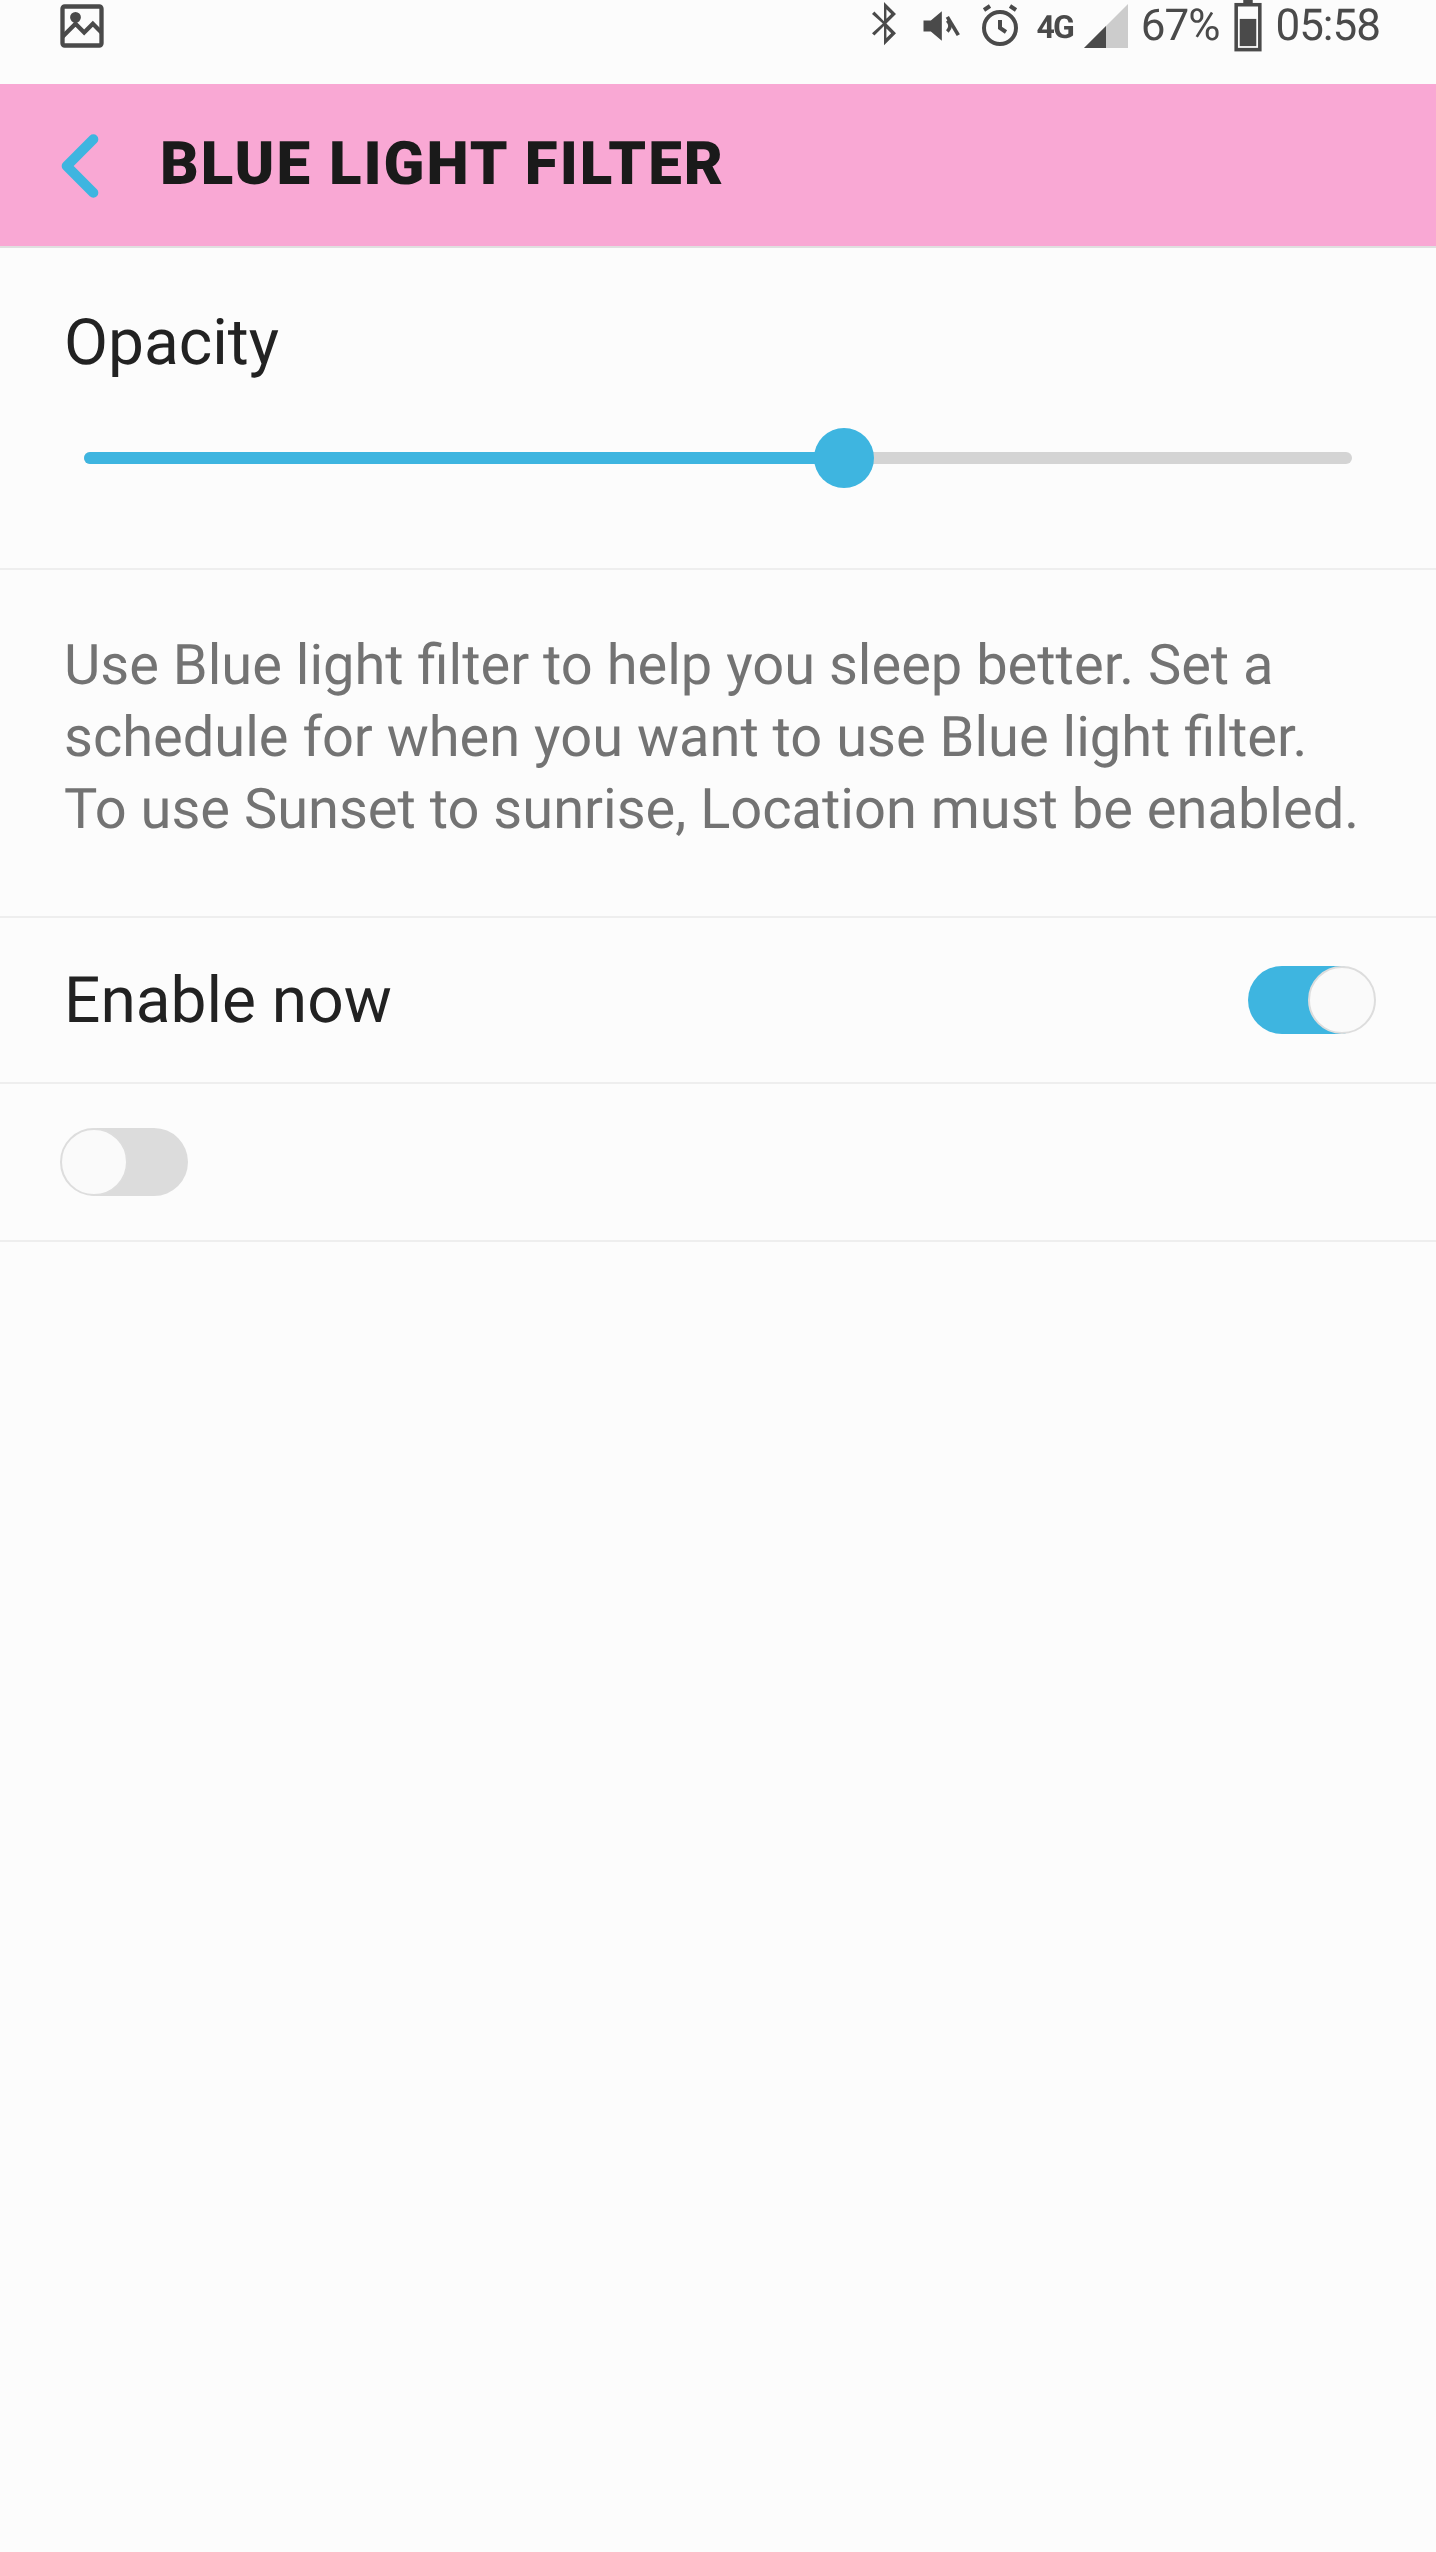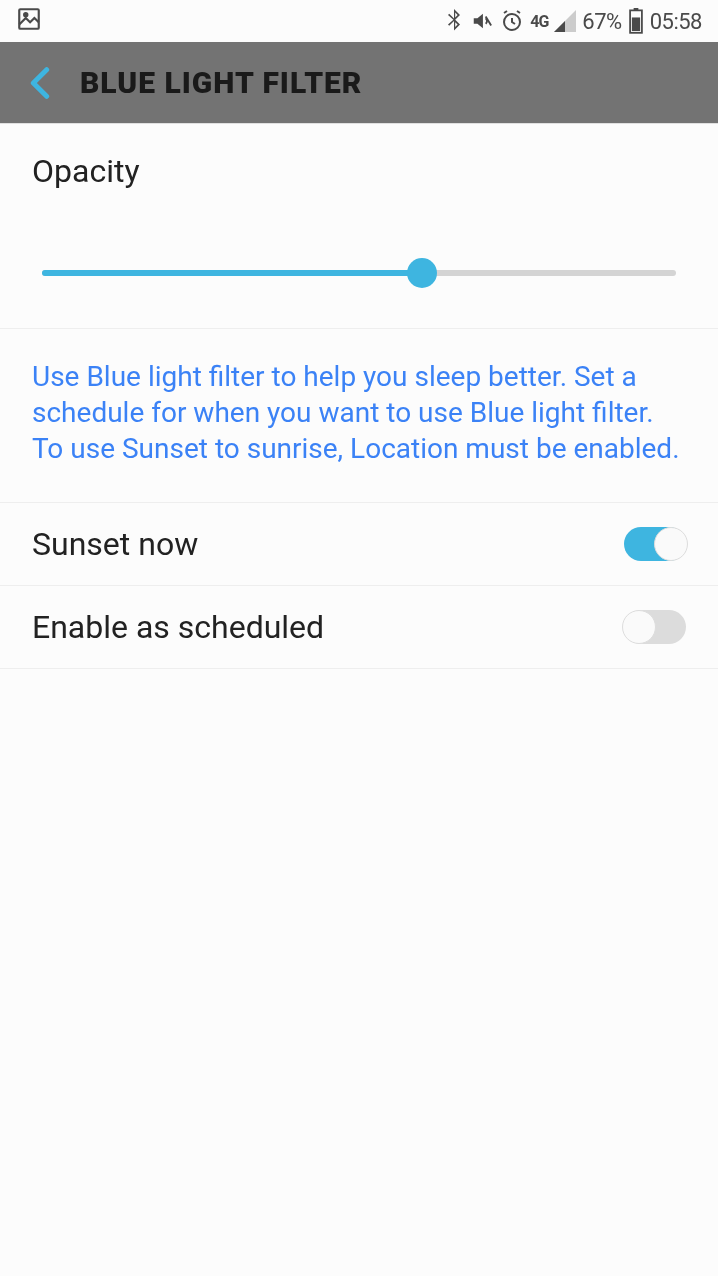--- a/index.html
+++ b/index.html
@@ -7,22 +7,22 @@
       width: 718px;
       height: 1276px;
       font-family: -apple-system, BlinkMacSystemFont, 'Segoe UI', Roboto, sans-serif;
       background: #fcfcfc;
       color: #252525;
       overflow: hidden;
     }
     .status-bar {
       height: 42px;
       display: flex;
-      align-items: center;
-      padding: 0 16px;
+      align-items: flex-start;
+      padding: 0 28px;
       background: #fcfcfc;
     }
     .status-bar-left { flex: 0 0 auto; }
     .status-bar-right {
       margin-left: auto;
       display: flex;
       align-items: center;
       gap: 6px;
       color: #4a4a4a;
       font-size: 24px;
@@ -32,21 +32,21 @@
       font-size: 22px;
       color: #4a4a4a;
       letter-spacing: -0.5px;
     }
     .nav-bar {
       height: 82px;
       display: flex;
       align-items: center;
       padding: 0 20px;
       border-bottom: 1px solid #e0e0e0;
-      background: #737373;
+      background: #f9a8d4;
     }
     .back-chevron {
       width: 40px;
       height: 40px;
       display: flex;
       align-items: center;
       justify-content: center;
       color: #3eb5e0;
       margin-right: 20px;
     }
@@ -59,21 +59,21 @@
     .content {
       padding: 0;
     }
     .opacity-section {
       padding: 28px 32px 40px 32px;
       border-bottom: 1px solid #eeeeee;
     }
     .opacity-label {
       font-size: 32px;
       color: #222;
-      margin-bottom: 68px;
+      margin-bottom: 24px;
     }
     .slider-container {
       position: relative;
       height: 30px;
       margin: 0 10px;
     }
     .slider-track {
       position: absolute;
       top: 50%;
       left: 0;
@@ -101,21 +101,21 @@
       border-radius: 50%;
       transform: translate(-50%, -50%);
     }
     .description-section {
       padding: 30px 32px 36px 32px;
       border-bottom: 1px solid #eeeeee;
     }
     .description-text {
       font-size: 28px;
       line-height: 1.28;
-      color: #3b82f6;
+      color: #737373;
     }
     .setting-row {
       display: flex;
       align-items: center;
       justify-content: space-between;
       padding: 22px 32px;
       border-bottom: 1px solid #eeeeee;
     }
     .setting-label {
       font-size: 32px;
@@ -222,28 +222,27 @@
       <div class="slider-fill" id="slider-fill" style="width: 60%;"></div>
       <div class="slider-thumb" id="slider-thumb" style="left: 60%;"></div>
     </div>
   </div>
 
   <div class="description-section">
     <div class="description-text">Use Blue light filter to help you sleep better. Set a schedule for when you want to use Blue light filter. To use Sunset to sunrise, Location must be enabled.</div>
   </div>
 
   <div class="setting-row">
-    <div class="setting-label">Sunset now</div>
+    <div class="setting-label">Enable now</div>
     <div class="toggle toggle-on" id="toggle-enable-now">
       <div class="toggle-track"></div>
       <div class="toggle-thumb"></div>
     </div>
   </div>
 
   <div class="setting-row">
-    <div class="setting-label">Enable as scheduled</div>
     <div class="toggle toggle-off" id="toggle-enable-scheduled">
       <div class="toggle-track"></div>
       <div class="toggle-thumb"></div>
     </div>
   </div>
 
 </div>
 
 </body></html>

